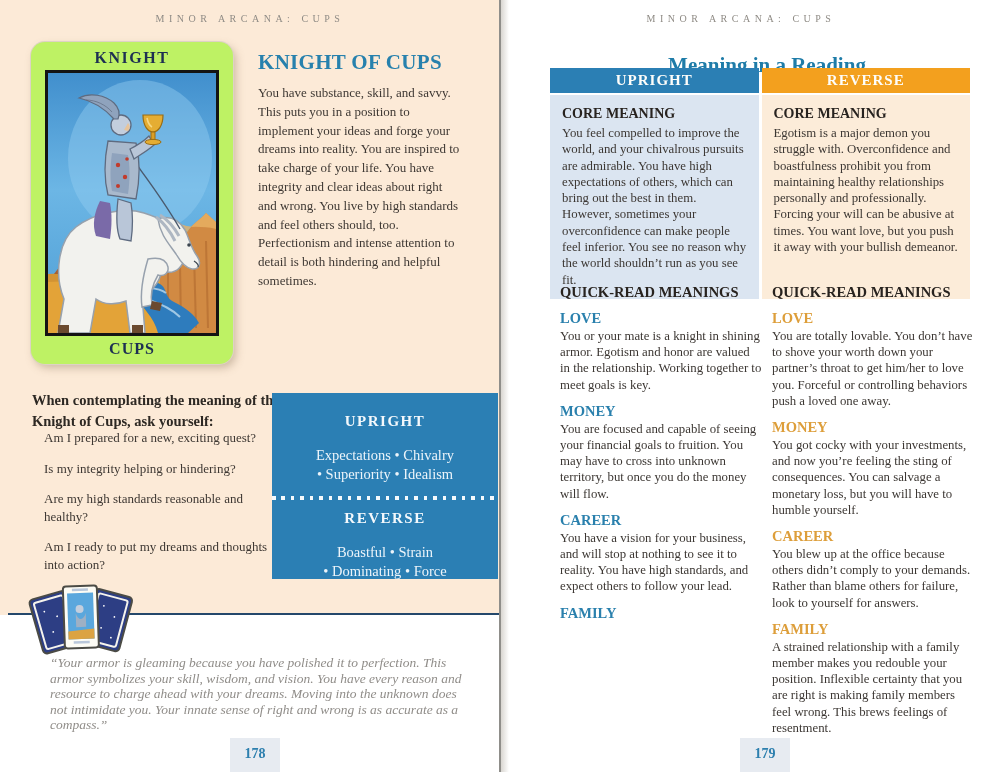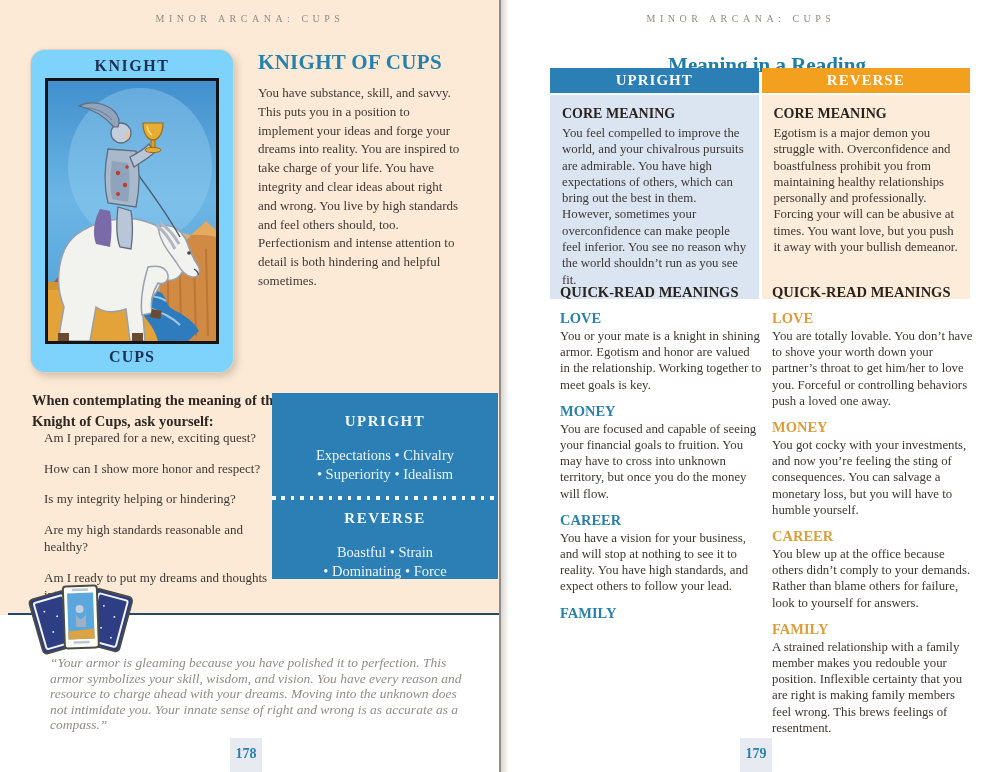--- a/index.html
+++ b/index.html
@@ -16,22 +16,22 @@
   .edge-right { position:absolute; right:0; top:0; width:5px; height:772px;
                 background:linear-gradient(90deg,rgba(255,255,255,0),#dcd8d2); }
 
   
   .running-head { position:absolute; top:13px; font-size:10px; letter-spacing:4.5px;
                   color:#8f8b85; text-align:center; }
   .rh-left  { left:0;   width:500px; }
   .rh-right { left:502px; width:478px; }
 
   
-  .tarot-card { position:absolute; left:31px; top:50px; width:202px; height:322px;
-                background:#7dd3fc; border-radius:14px;
+  .tarot-card { position:absolute; left:31px; top:42px; width:202px; height:322px;
+                background:#bef264; border-radius:14px;
                 box-shadow:0 0 0 1px #ddd3c4, 3px 4px 8px rgba(120,95,70,.35); }
   .card-title { position:absolute; top:7px; left:0; width:100%; text-align:center;
                 font-weight:bold; font-size:16px; letter-spacing:1.5px; color:#1d2f52; }
   .card-art   { position:absolute; left:14px; top:28px; width:174px; height:266px;
                 border:3px solid #141414; box-sizing:border-box; overflow:hidden; }
   .card-art svg { display:block; width:168px; height:260px; }
   .card-suit  { position:absolute; bottom:6px; left:0; width:100%; text-align:center;
                 font-weight:bold; font-size:16px; letter-spacing:1px; color:#1d2f52; }
 
   
@@ -55,21 +55,21 @@
                 background:repeating-linear-gradient(90deg,#f4fafd 0 3.5px,rgba(0,0,0,0) 3.5px 9.5px); }
 
   
   .says-line { position:absolute; left:8px; top:613px; width:491px; height:2px; background:#24486b; }
   .card-fan  { position:absolute; left:24px; top:583px; width:114px; height:74px; }
   .says-title { position:absolute; left:120px; top:629px; font-size:16.5px; font-weight:bold; color:#45413a; }
   .says-quote { position:absolute; left:50px; top:655px; width:414px;
                 font-style:italic; font-size:13.5px; line-height:15.6px; color:#908d89; }
 
   
-  .page-tab { position:absolute; top:738px; width:32px; height:34px; background:#e7ebf1;
+  .page-tab { position:absolute; top:738px; width:50px; height:34px; background:#e7ebf1;
               color:#2d7fae; font-weight:bold; font-size:14px; text-align:center;
               box-sizing:border-box; padding-top:8px; }
   .tab-left  { left:230px; }
   .tab-right { left:740px; }
 
   
   .rp-title { position:absolute; left:522px; top:36px; width:456px; text-align:center;
               font-size:21px; font-weight:bold; color:#1e7ca8; }
   .meaning-header { position:absolute; left:550px; top:68px; width:420px;
               display:grid; grid-template-columns:1fr 1fr; column-gap:3px; }
@@ -178,21 +178,20 @@
     </div>
     <div class="card-suit">CUPS</div>
   </div>
 
   <h1 class="intro-title" style="margin:0;">KNIGHT OF CUPS</h1>
   <p class="intro-text" style="margin:0;">You have substance, skill, and savvy. This puts you in a position to implement your ideas and forge your dreams into reality. You are inspired to take charge of your life. You have integrity and clear ideas about right and wrong. You live by high standards and feel others should, too. Perfectionism and intense attention to detail is both hindering and helpful sometimes.</p>
 
   <div class="contemplate-lead">When contemplating the meaning of the Knight of Cups, ask yourself:</div>
   <div class="questions">
     <div class="question">Am I prepared for a new, exciting quest?</div>
-    <div class="question">How can I show more honor and respect?</div>
     <div class="question">Is my integrity helping or hindering?</div>
     <div class="question">Are my high standards reasonable and healthy?</div>
     <div class="question">Am I ready to put my dreams and thoughts into action?</div>
   </div>
 
   <div class="keywords-box">
     <div class="kw-label">UPRIGHT</div>
     <div class="kw-words">Expectations • Chivalry
 • Superiority • Idealism</div>
     <div class="kw-divider"></div>

